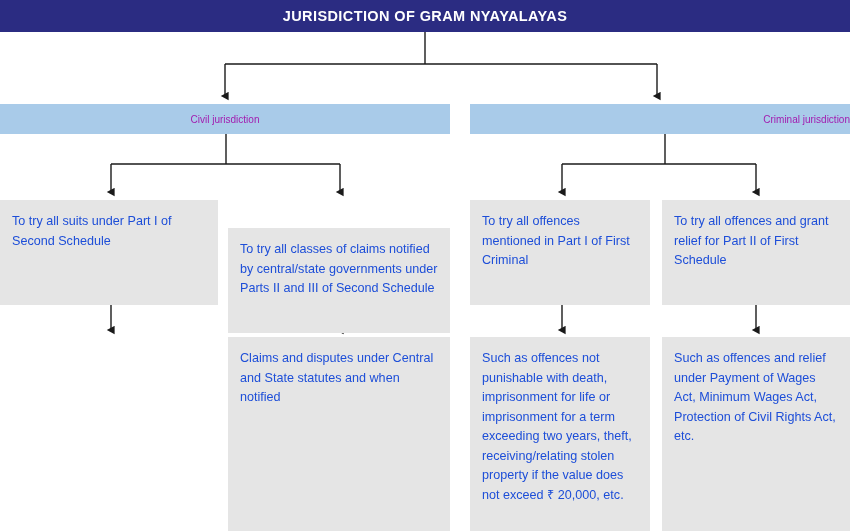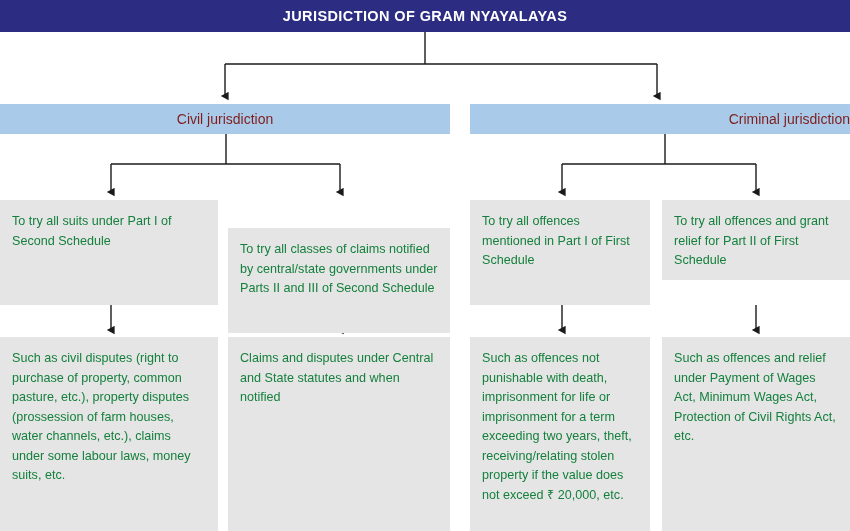--- a/index.html
+++ b/index.html
@@ -45,48 +45,48 @@
   
   .cat-bar {
     position: absolute;
     height: 30px;
     background: #a9cbe9;
     display: flex;
     align-items: center;
     justify-content: center;
   }
   .cat-bar .cat-text {
-    font-size: 14px;
-    color: #7f1d1d;
+    font-size: 10px;
+    color: #a21caf;
     font-family: "Liberation Sans", sans-serif;
   }
   #cat-civil    { left: 0px;   top: 104px; width: 450px; }
   #cat-criminal { left: 470px; top: 104px; width: 380px; justify-content: flex-end; }
 
   
   .box {
     position: absolute;
     background: #e5e5e5;
     box-sizing: border-box;
     padding: 12px 12px 10px 12px;
   }
   .box .box-text {
     display: block;
     font-size: 12.6px;
     line-height: 1.55;
-    color: #15803d;
+    color: #1d4ed8;
     font-family: "Liberation Sans", sans-serif;
     white-space: pre-wrap;
   }
 
   
   #box-r1c1 { left: 0px;   top: 200px; width: 218px; height: 105px; }
   #box-r1c2 { left: 228px; top: 200px; width: 222px; height: 105px; margin-top: 28px; }
   #box-r1c3 { left: 470px; top: 200px; width: 180px; height: 105px; }
-  #box-r1c4 { left: 662px; top: 200px; width: 188px; height: 80px; }
+  #box-r1c4 { left: 662px; top: 200px; width: 188px; height: 105px; }
 
   
   #box-r2c1 { left: 0px;   top: 337px; width: 218px; height: 194px; }
   #box-r2c2 { left: 228px; top: 337px; width: 222px; height: 194px; }
   #box-r2c3 { left: 470px; top: 337px; width: 180px; height: 194px; }
   #box-r2c4 { left: 662px; top: 337px; width: 188px; height: 234px; }
 
   
   .connectors {
     position: absolute;
@@ -144,29 +144,26 @@
     <span class="cat-text">Criminal jurisdiction</span>
   </div>
 
   <div class="box" id="box-r1c1">
     <span class="box-text">To try all suits under Part I of Second Schedule</span>
   </div>
   <div class="box" id="box-r1c2">
     <span class="box-text">To try all classes of claims notified by central/state governments under Parts II and III of Second Schedule</span>
   </div>
   <div class="box" id="box-r1c3">
-    <span class="box-text">To try all offences mentioned in Part I of First Schedule</span>
+    <span class="box-text">To try all offences mentioned in Part I of First Criminal</span>
   </div>
   <div class="box" id="box-r1c4">
     <span class="box-text">To try all offences and grant relief for Part II of First Schedule</span>
   </div>
 
-  <div class="box" id="box-r2c1">
-    <span class="box-text">Such as civil disputes (right to purchase of property, common pasture, etc.), property disputes (prossession of farm houses, water channels, etc.), claims under some labour laws, money suits, etc.</span>
-  </div>
   <div class="box" id="box-r2c2">
     <span class="box-text">Claims and disputes under Central and State statutes and when notified</span>
   </div>
   <div class="box" id="box-r2c3">
     <span class="box-text">Such as offences not punishable with death, imprisonment for life or imprisonment for a term exceeding two years, theft, receiving/relating stolen property if the value does not exceed ₹ 20,000, etc.</span>
   </div>
   <div class="box" id="box-r2c4">
     <span class="box-text">Such as offences and relief under Payment of Wages Act, Minimum Wages Act, Protection of Civil Rights Act, etc.</span>
   </div>
 

